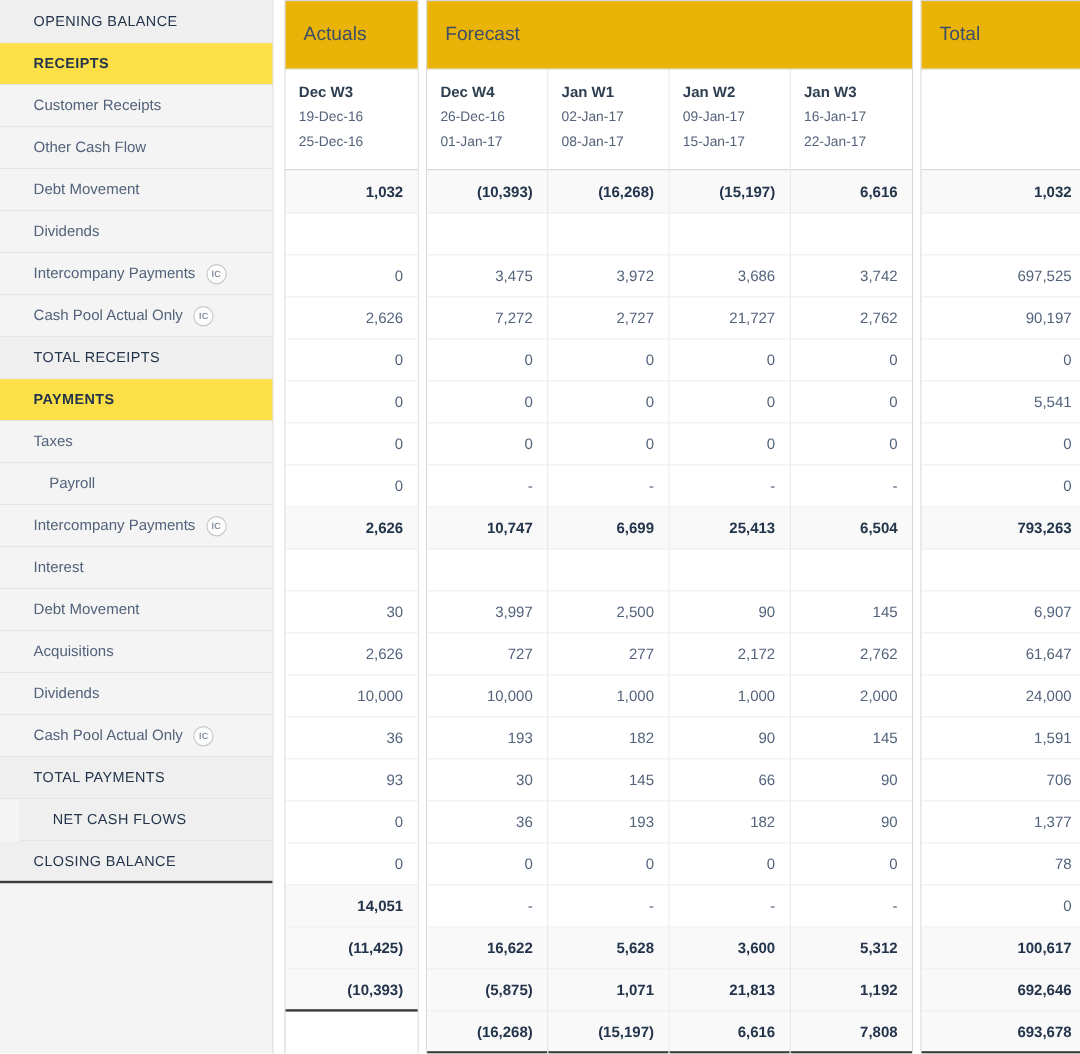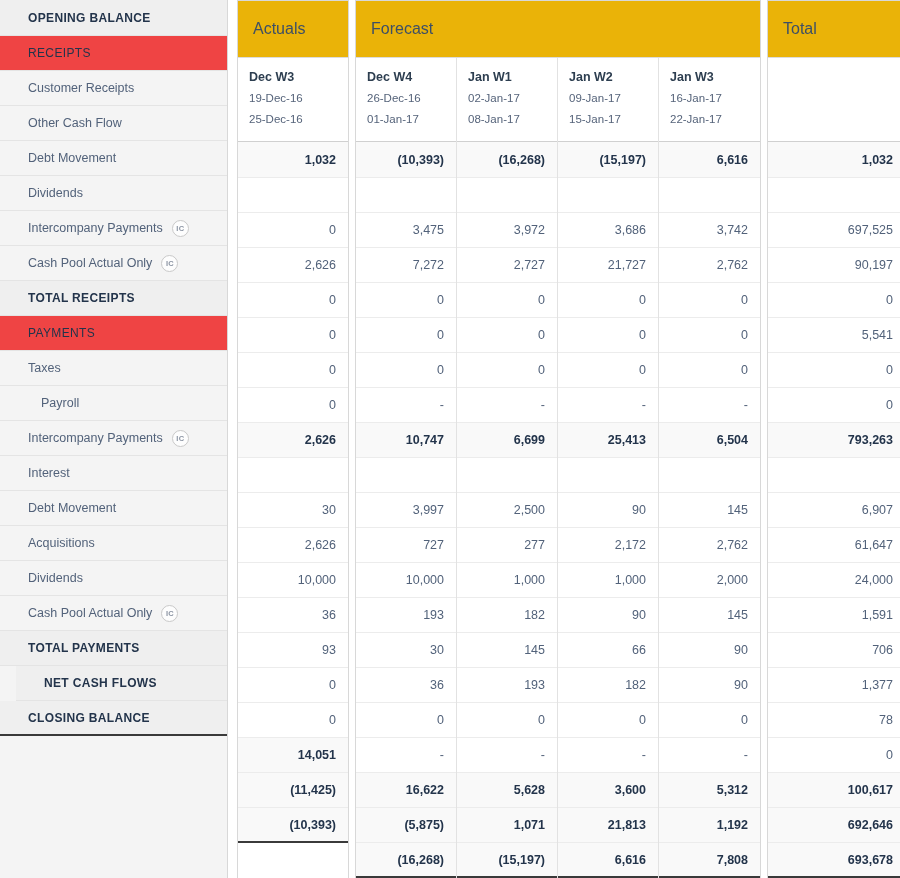--- a/index.html
+++ b/index.html
@@ -65,32 +65,32 @@
     display: flex;
     align-items: center;
     padding-left: 28px;
     border-bottom: 1px solid #e4e4e4;
     font-size: 12.5px;
     color: #52627a;
     background: #f4f4f4;
     position: relative;
   }
   .label-cell.bold {
+    font-weight: normal;
+    font-size: 12px;
+    letter-spacing: 0.35px;
+    color: #23344b;
+    background: #efefef;
+  }
+  .label-cell.section {
     font-weight: bold;
     font-size: 12px;
     letter-spacing: 0.35px;
     color: #23344b;
-    background: #efefef;
-  }
-  .label-cell.section {
-    font-weight: normal;
-    font-size: 12px;
-    letter-spacing: 0.35px;
-    color: #23344b;
-    background: #ef4444;
+    background: #fde047;
   }
   .label-cell.last-row {
     border-bottom: 2px solid #3a3a3a;
   }
   .label-text { white-space: nowrap; }
 
   .ic-badge {
     display: inline-flex;
     align-items: center;
     justify-content: center;

